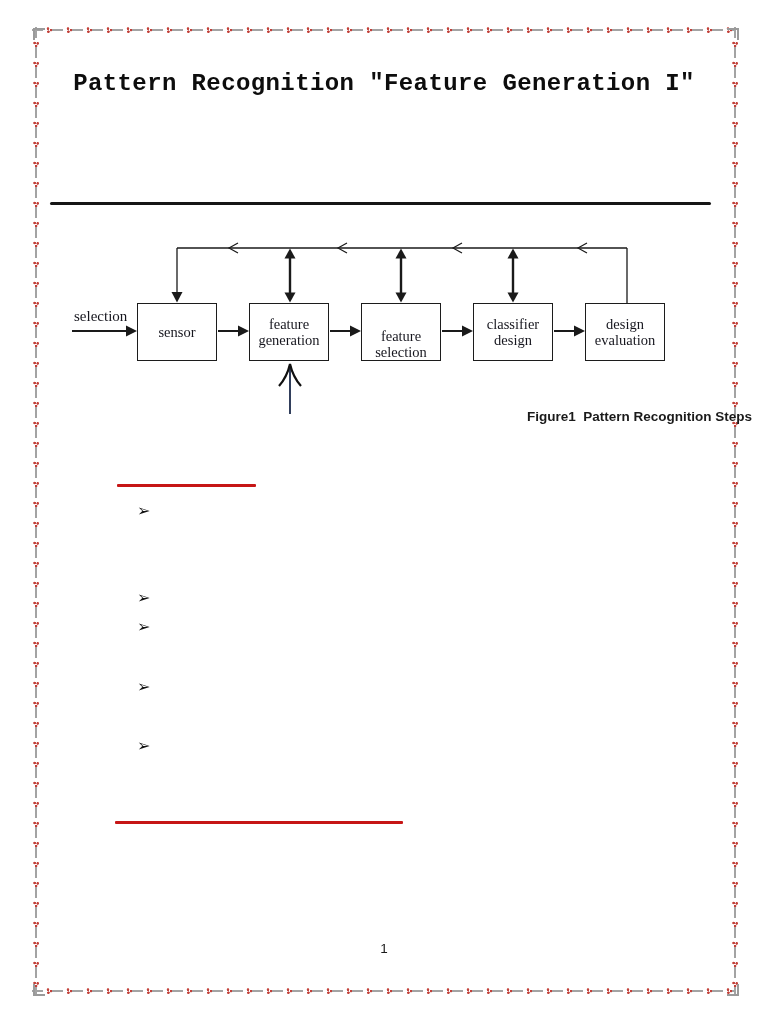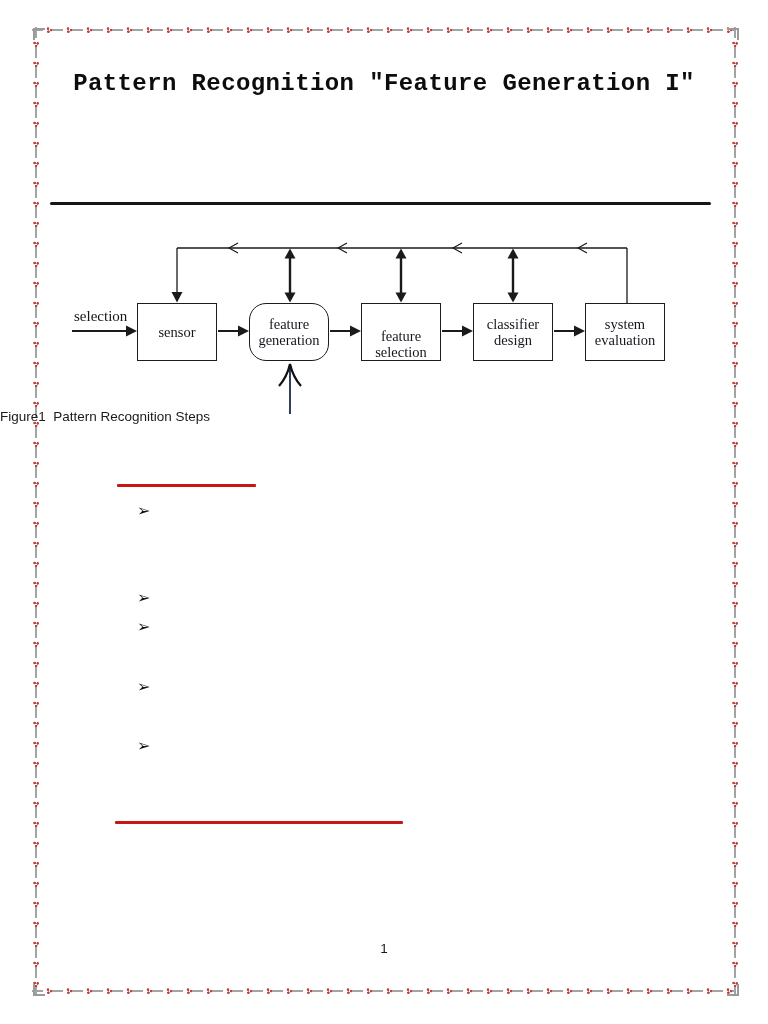--- a/index.html
+++ b/index.html
@@ -39,26 +39,26 @@
          font-size:24px;font-weight:700;letter-spacing:0.4px;color:#0d0d0d;white-space:pre;}
   .title-rule{position:absolute;left:50px;top:202px;width:661px;height:3.2px;
               background:#161616;border-radius:2px;}
 
   
   .fc-svg{position:absolute;left:0;top:0;width:768px;height:1024px;pointer-events:none;}
   .fc-box{position:absolute;top:303px;width:80px;height:58px;box-sizing:border-box;
           border:1.6px solid #1c1c1c;background:#fff;display:flex;align-items:center;
           justify-content:center;text-align:center;
           font-family:"Liberation Serif",serif;font-size:14.5px;line-height:1.12;color:#16161e;}
-  .fc-box.b1{left:137px;} .fc-box.b2{left:249px;border-radius:17px;} .fc-box.b3{left:361px;align-items:flex-end;}
+  .fc-box.b1{left:137px;} .fc-box.b2{left:249px;} .fc-box.b3{left:361px;align-items:flex-end;}
   .fc-box.b4{left:473px;} .fc-box.b5{left:585px;}
   .patterns-label{position:absolute;left:74px;top:308px;
                   font-family:"Liberation Serif",serif;font-size:15px;color:#16161e;}
-  .fig-caption{position:absolute;left:0;right:16px;top:409px;text-align:left;
-               font-size:13.5px;font-weight:400;color:#1a1a1a;white-space:pre;}
+  .fig-caption{position:absolute;left:0;right:16px;top:409px;text-align:right;
+               font-size:13.5px;font-weight:700;color:#1a1a1a;white-space:pre;}
 
   
   .red-line{position:absolute;height:2.6px;border-radius:1px;}
   .red-line-1{left:117px;top:484px;width:139px;}
   .red-line-2{left:115px;top:821px;width:288px;}
 
   
   .bullet{position:absolute;left:137px;font-size:16px;line-height:16px;color:#101010;}
   .bu-1{top:503px;} .bu-2{top:590px;} .bu-3{top:619px;} .bu-4{top:679px;} .bu-5{top:738px;}
 
@@ -152,21 +152,21 @@
   <div class="fc-box b2">
     <span>feature generation</span>
   </div>
   <div class="fc-box b3">
     <span>feature selection</span>
   </div>
   <div class="fc-box b4">
     <span>classifier design</span>
   </div>
   <div class="fc-box b5">
-    <span>system evaluation</span>
+    <span>design evaluation</span>
   </div>
 
   <div class="fig-caption">Figure1  Pattern Recognition Steps</div>
 
   <div class="red-line red-line-1" style="background: rgb(198, 22, 22);"></div>
   <div class="red-line red-line-2" style="background: rgb(198, 22, 22);"></div>
 
   <div class="bullet bu-1">➢</div>
   <div class="bullet bu-2">➢</div>
   <div class="bullet bu-3">➢</div>

